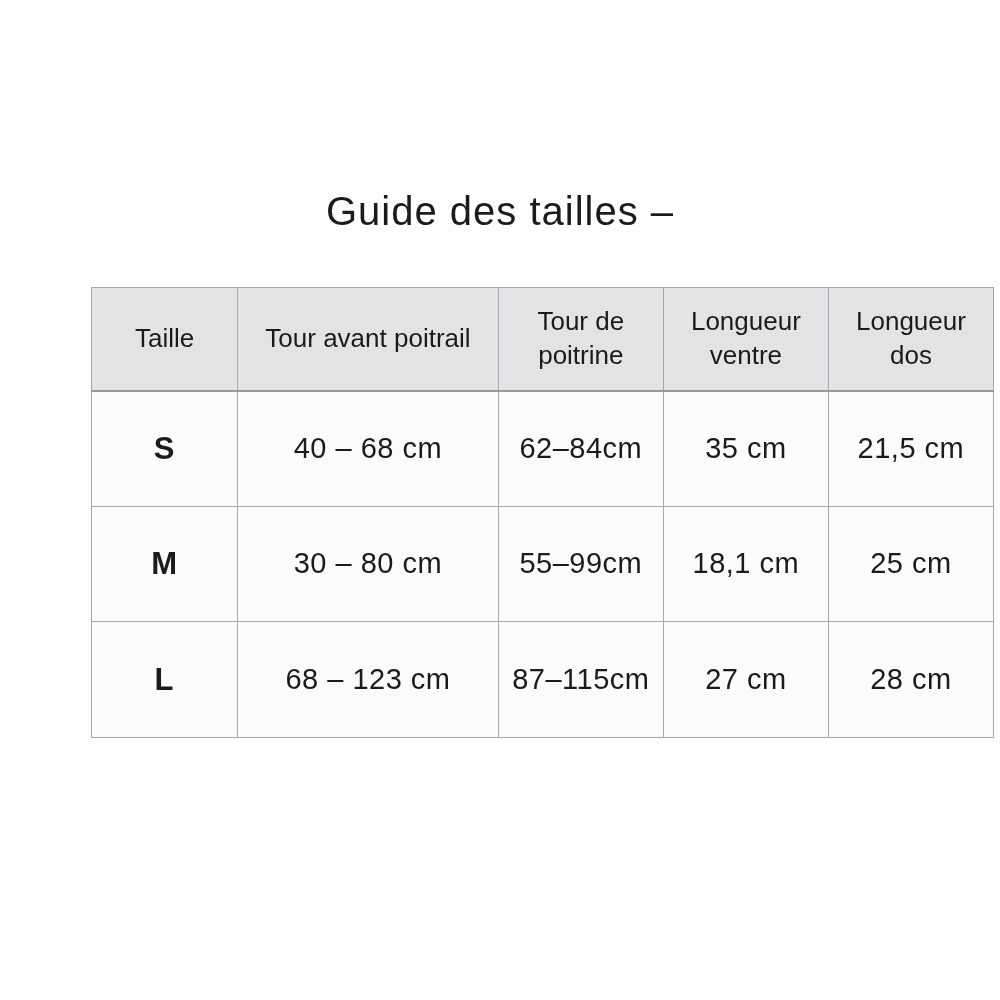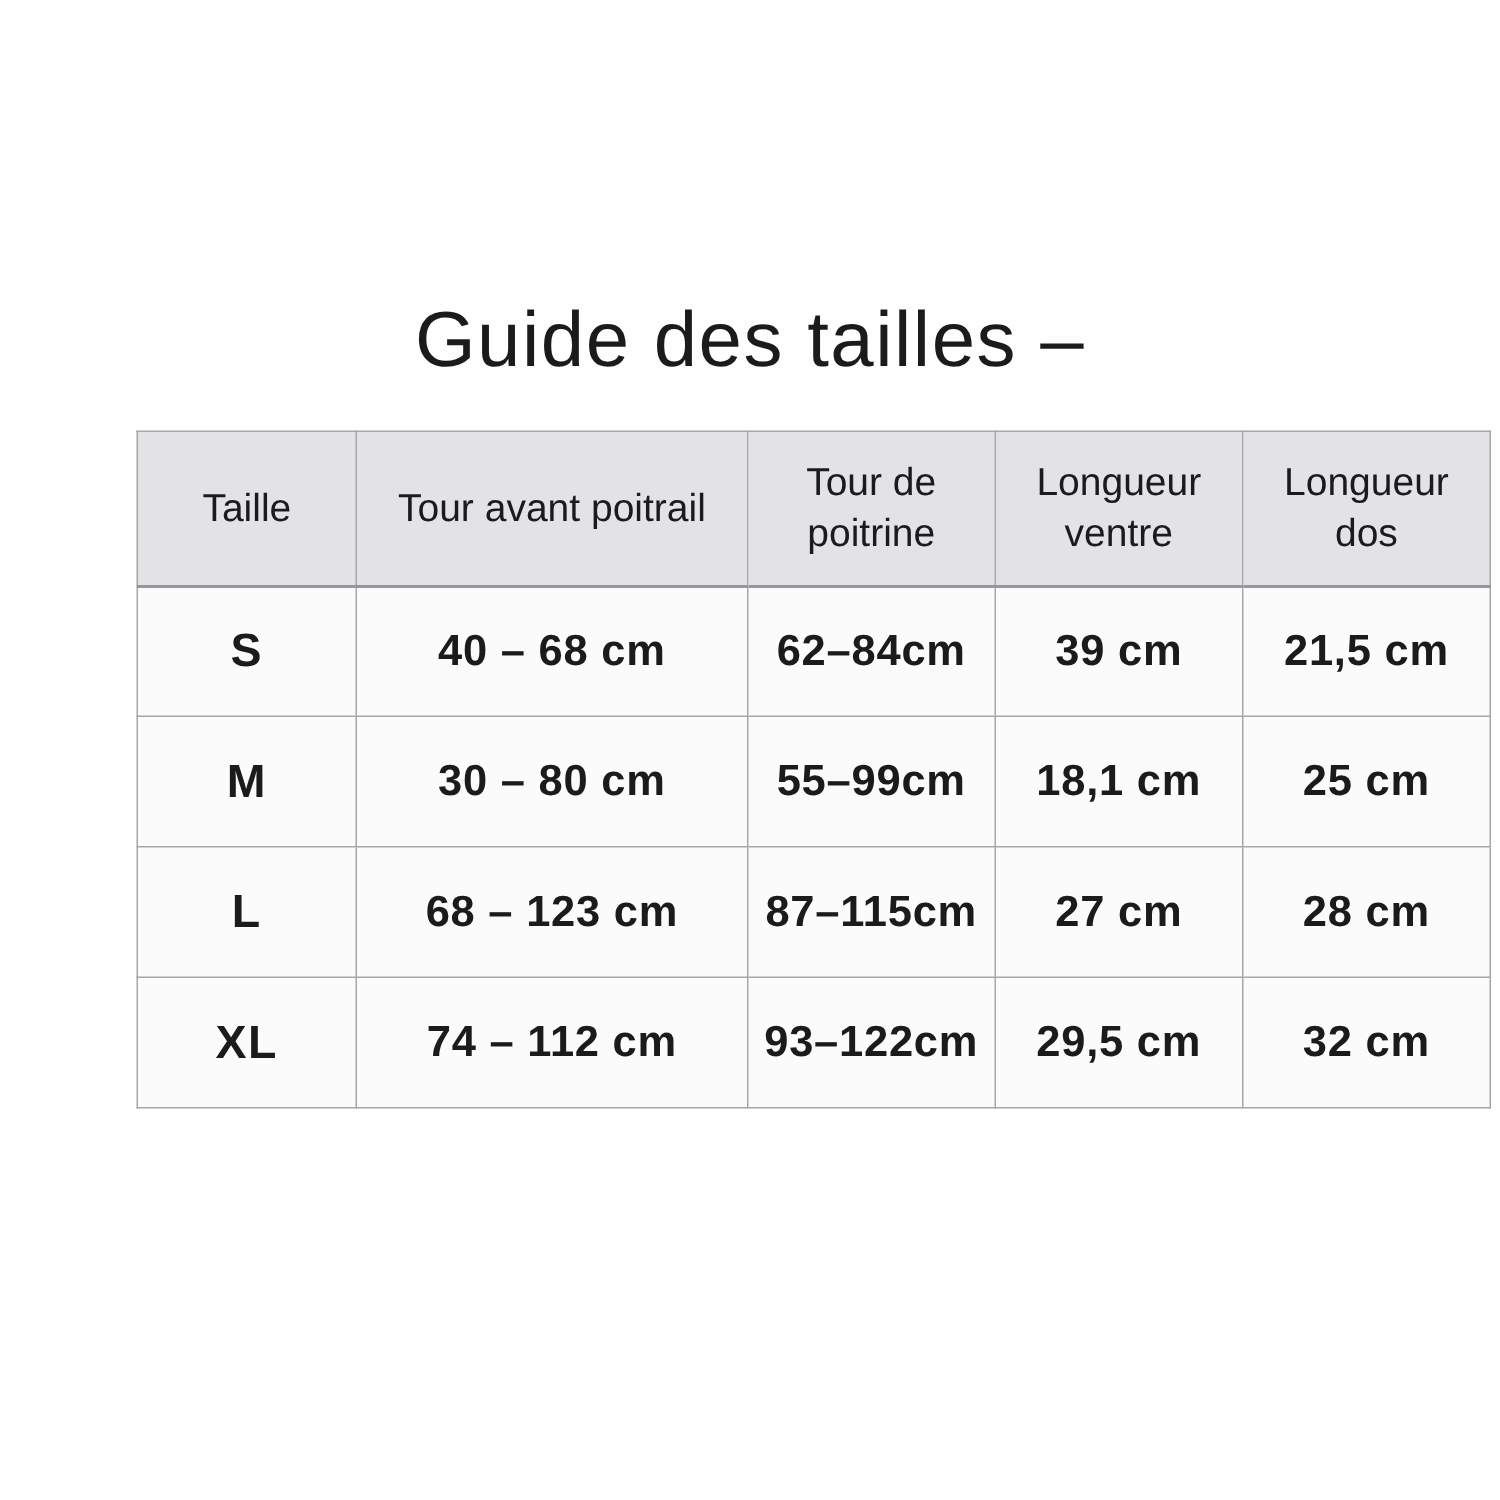--- a/index.html
+++ b/index.html
@@ -14,21 +14,21 @@
     font-family: "Liberation Sans", sans-serif;
     color: var(--text-color, #1b1b1d);
     overflow: hidden;
   }
   .page-title {
     position: absolute;
     top: 162px;
     left: 0;
     width: 1000px;
     text-align: center;
-    font-size: 52px;
+    font-size: 40px;
     font-weight: 400;
     letter-spacing: 1px;
     color: var(--text-color, #1b1b1d);
   }
   .size-table-wrap {
     position: absolute;
     left: 48px;
     top: 287px;
     width: 903px;
     height: 451px;
@@ -63,21 +63,20 @@
     line-height: 1.3;
     border-bottom: 2px solid var(--header-border-bottom, #97979d);
   }
   table.size-table tbody tr {
     height: 87px;
   }
   table.size-table tbody td {
     background: var(--body-bg, #fbfbfc);
     font-size: 29px;
     letter-spacing: 0.5px;
-    font-weight: bold;
   }
   table.size-table tbody td.size-cell {
     font-size: 31px;
     font-weight: 700;
     letter-spacing: 1px;
   }
 </style>
 </head>
 <body>
 
@@ -99,39 +98,32 @@
         <th>Tour de poitrine</th>
         <th>Longueur ventre</th>
         <th>Longueur dos</th>
       </tr>
     </thead>
     <tbody>
       <tr>
         <td class="size-cell">S</td>
         <td>40 – 68 cm</td>
         <td>62–84cm</td>
-        <td>39 cm</td>
+        <td>35 cm</td>
         <td>21,5 cm</td>
       </tr>
       <tr>
         <td class="size-cell">M</td>
         <td>30 – 80 cm</td>
         <td>55–99cm</td>
         <td>18,1 cm</td>
         <td>25 cm</td>
       </tr>
       <tr>
         <td class="size-cell">L</td>
         <td>68 – 123 cm</td>
         <td>87–115cm</td>
         <td>27 cm</td>
         <td>28 cm</td>
       </tr>
-      <tr>
-        <td class="size-cell">XL</td>
-        <td>74 – 112 cm</td>
-        <td>93–122cm</td>
-        <td>29,5 cm</td>
-        <td>32 cm</td>
-      </tr>
     </tbody>
   </table>
 </div>
 
 </body></html>

